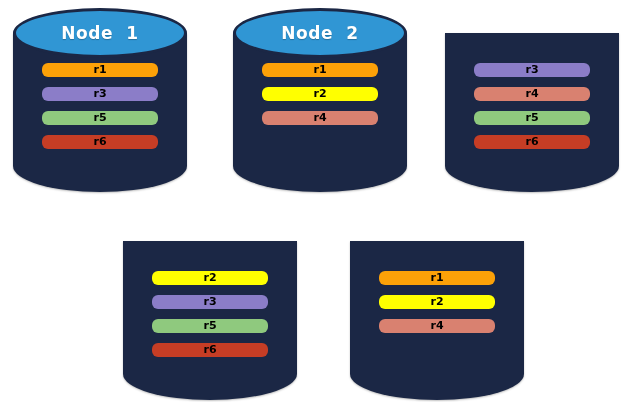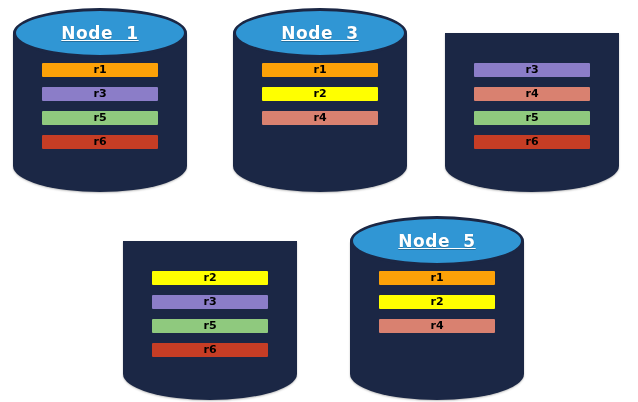--- a/index.html
+++ b/index.html
@@ -47,33 +47,32 @@
     align-items: center;
     justify-content: center;
   }
   .cyl-title {
     color: #ffffff;
     font-size: 17px;
     font-weight: bold;
     word-spacing: 7px;
     letter-spacing: 0.5px;
     text-shadow: 0 1px 1px rgba(0,0,0,0.25);
-    text-decoration: underline;
   }
   .bars {
     position: absolute;
     top: 55px; left: 29px; right: 29px;
     z-index: 3;
     display: flex;
     flex-direction: column;
     gap: 10px;
   }
   .bar {
     height: 14px;
-    border-radius: 1px;
+    border-radius: 6px;
     display: flex;
     align-items: center;
     justify-content: center;
     color: #000000;
     font-size: 11px;
     font-weight: bold;
     line-height: 14px;
   }
 </style>
 </head>
@@ -90,21 +89,21 @@
         <div class="bar" style="background: rgb(252, 161, 8);">r1</div>
         <div class="bar" style="background: rgb(139, 125, 200);">r3</div>
         <div class="bar" style="background: rgb(143, 201, 126);">r5</div>
         <div class="bar" style="background: rgb(198, 61, 37);">r6</div>
       </div>
   </div>
 
   <div class="cylinder pos-1">
     <div class="cyl-body"></div>
     <div class="cyl-top">
-      <span class="cyl-title">Node 3</span>
+      <span class="cyl-title">Node 2</span>
     </div>
     <div class="bars">
         <div class="bar" style="background: rgb(252, 161, 8);">r1</div>
         <div class="bar" style="background: rgb(255, 255, 0);">r2</div>
         <div class="bar" style="background: rgb(217, 129, 112);">r4</div>
       </div>
   </div>
 
   <div class="cylinder pos-2">
     <div class="cyl-body"></div>
@@ -121,23 +120,20 @@
     <div class="bars">
         <div class="bar" style="background: rgb(255, 255, 0);">r2</div>
         <div class="bar" style="background: rgb(139, 125, 200);">r3</div>
         <div class="bar" style="background: rgb(143, 201, 126);">r5</div>
         <div class="bar" style="background: rgb(198, 61, 37);">r6</div>
       </div>
   </div>
 
   <div class="cylinder pos-4">
     <div class="cyl-body"></div>
-    <div class="cyl-top">
-      <span class="cyl-title">Node 5</span>
-    </div>
     <div class="bars">
         <div class="bar" style="background: rgb(252, 161, 8);">r1</div>
         <div class="bar" style="background: rgb(255, 255, 0);">r2</div>
         <div class="bar" style="background: rgb(217, 129, 112);">r4</div>
       </div>
   </div>
 
 </div>
 
 </body></html>

